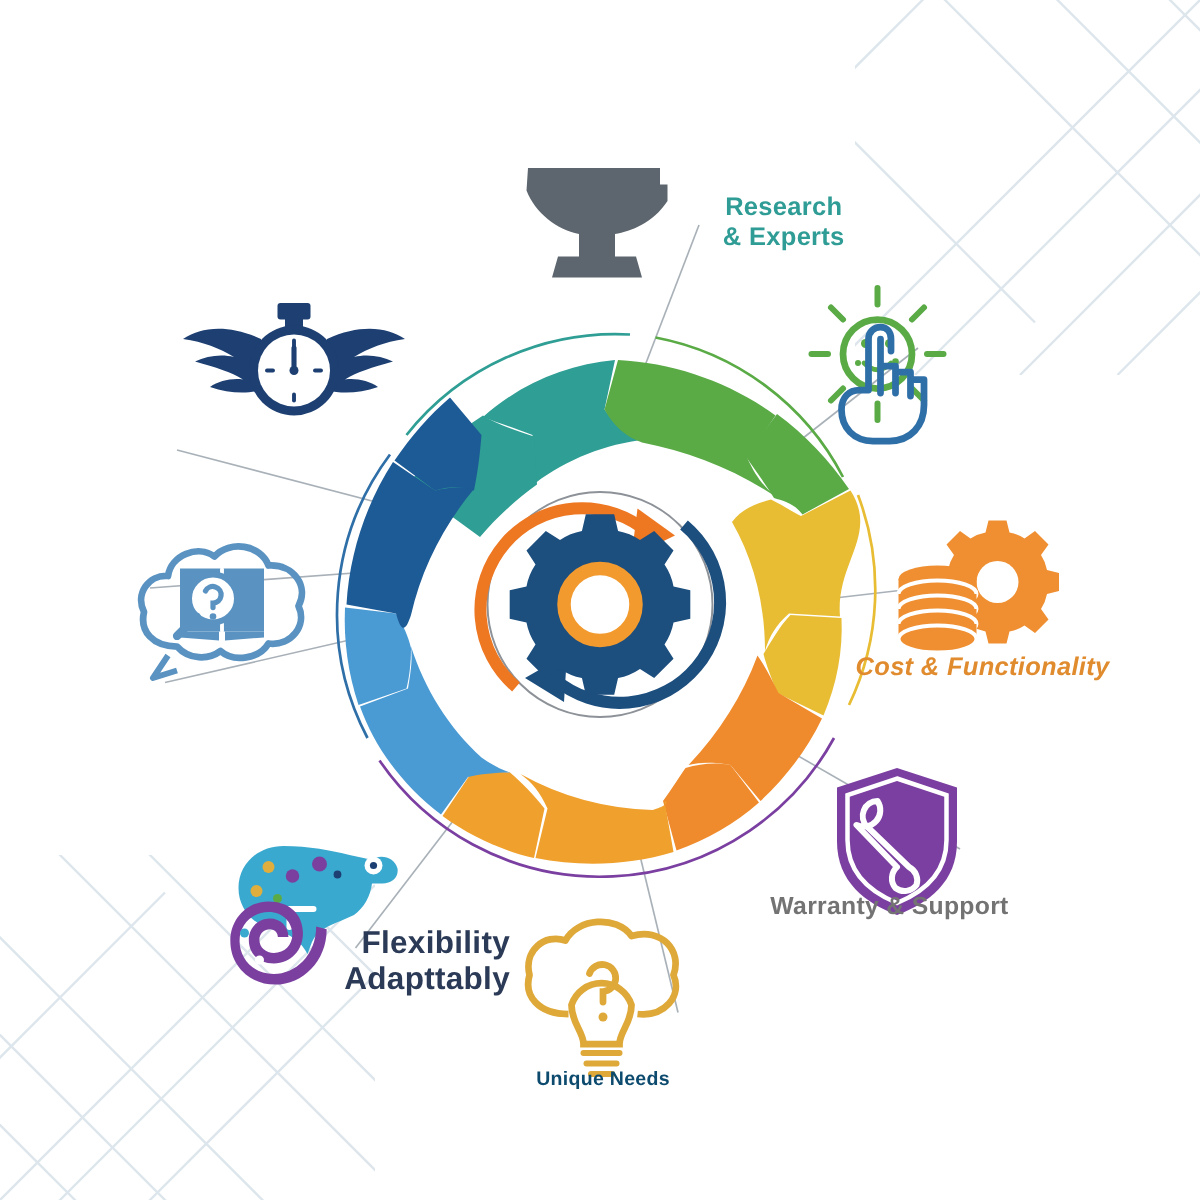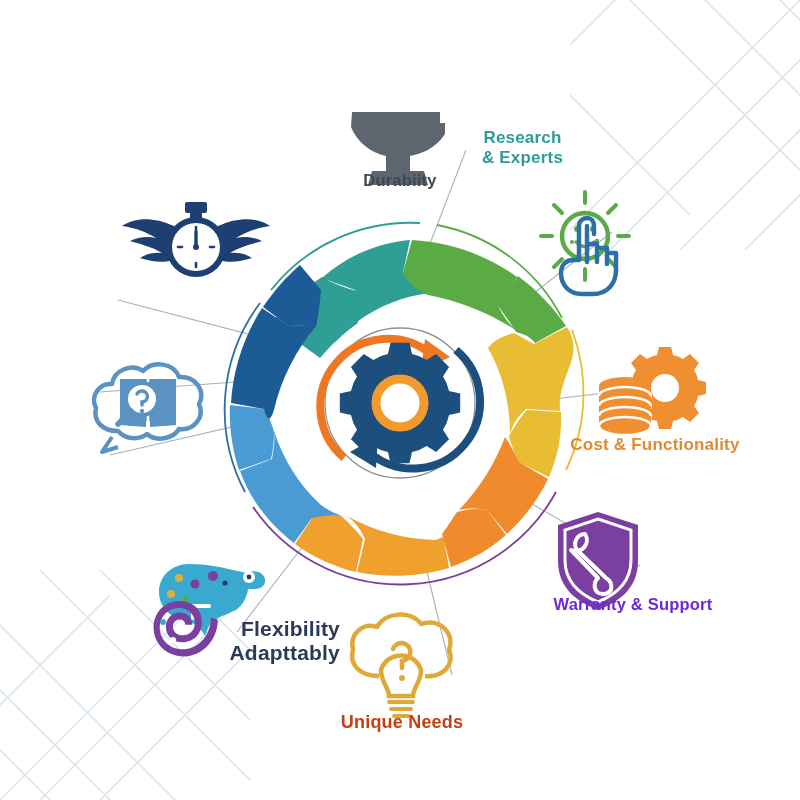--- a/index.html
+++ b/index.html
@@ -24,23 +24,23 @@
     font-weight:bold;
     text-align:center;
     line-height:1.15;
     letter-spacing:.2px;
     white-space:pre-line;
     pointer-events:none;
   }
   #lbl-durability{left:310px;top:171px;width:180px;font-size:16.5px;color:#3c4a55;}
   #lbl-research{left:455px;top:128px;width:135px;font-size:17px;color:#2f9c95;text-align:center;}
   #lbl-speed{left:115px;top:280px;width:150px;font-size:16.5px;color:#2b3a4a;}
-  #lbl-cost{left:540px;top:435px;width:230px;font-size:17px;color:#e08b2e;}
-  #lbl-warranty{left:528px;top:595px;width:210px;font-size:16.5px;color:#6d28d9;}
-  #lbl-unique{left:312px;top:712px;width:180px;font-size:18px;color:#c2410c;}
+  #lbl-cost{left:540px;top:435px;width:230px;font-size:17px;color:#e08b2e;font-style:italic;}
+  #lbl-warranty{left:488px;top:595px;width:210px;font-size:16.5px;color:#737373;}
+  #lbl-unique{left:312px;top:712px;width:180px;font-size:13px;color:#0c4a6e;}
   #lbl-flex{left:215px;top:617px;width:125px;font-size:21px;color:#2b3a56;text-align:right;}
 </style>
 </head>
 <body>
 
 <div id="stage">
 
   <svg class="corner-pattern" id="pat-tr" viewBox="0 0 230 250">
     <g stroke="#dde6ec" stroke-width="1.6" fill="none">
       <line x1="-60" y1="40" x2="190" y2="-210"></line>
@@ -446,21 +446,20 @@
         <line x1="0" y1="23" x2="0" y2="27"></line>
         <line x1="-18" y1="7" x2="-14" y2="7"></line>
         <line x1="18" y1="7" x2="14" y2="7"></line>
       </g>
       <line x1="0" y1="7" x2="0" y2="-8" stroke="#1d3f72" stroke-width="3.4" stroke-linecap="round"></line>
       <circle cx="0" cy="7" r="3" fill="#1d3f72"></circle>
     </g>
 
   </svg>
 
-  <div class="label" id="lbl-durability">Durabiity</div>
 
   <div class="label" id="lbl-research">Research
 &amp; Experts</div>
 
 
   <div class="label" id="lbl-cost">Cost &amp; Functionality</div>
 
   <div class="label" id="lbl-warranty">Warranty &amp; Support</div>
 
   <div class="label" id="lbl-unique">Unique Needs</div>

